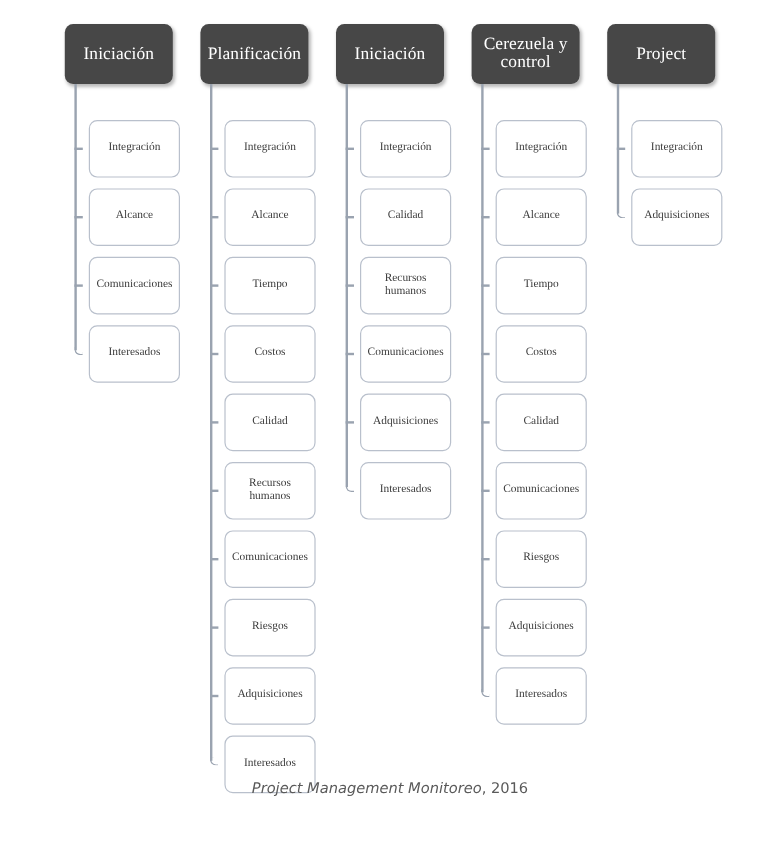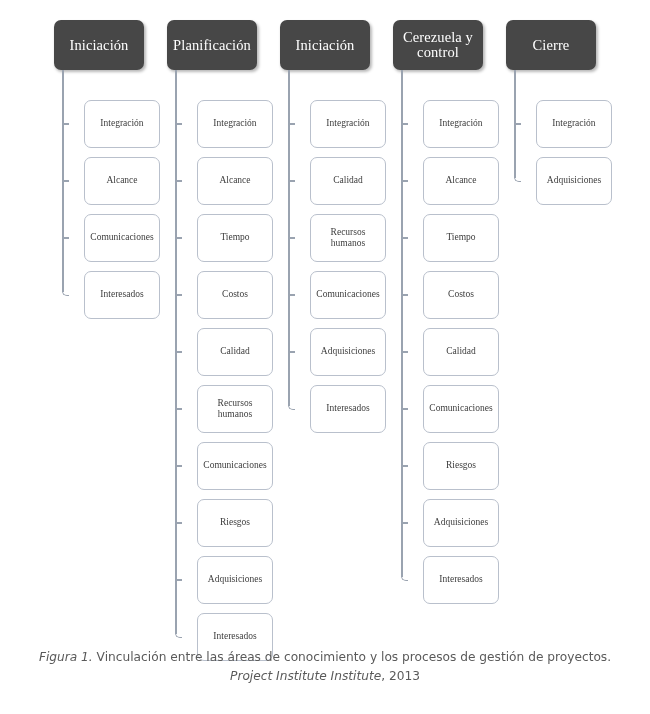--- a/index.html
+++ b/index.html
@@ -77,21 +77,21 @@
     position: absolute;
     left: 8px;
     width: 7px;
     height: 1.6px;
     background: #9aa3b0;
   }
 
   
   .area-box {
     position: absolute;
-    left: 30px;
+    left: 20px;
     width: 76px;
     height: 48px;
     border: 1px solid #b9c0cc;
     border-radius: 7px;
     background: #ffffff;
     display: flex;
     align-items: center;
     justify-content: center;
     box-sizing: border-box;
     padding: 0 3px;
@@ -261,34 +261,31 @@
       <div class="stub" style="top: 502.2px;"></div>
       <div class="area-box" style="top: 479px;">
         <span class="area-label">Adquisiciones</span>
       </div>
       <div class="area-box" style="top: 536px;">
         <span class="area-label">Interesados</span>
       </div>
     </div>
     <div class="column" style="left: 506px;">
       <div class="phase-header">
-        <span class="phase-title">Cierre</span>
+        <span class="phase-title">Project</span>
       </div>
       <div class="rail" style="height: 108px;"></div>
       <div class="rail-cap" style="top: 155.4px;"></div>
       <div class="stub" style="top: 103.2px;"></div>
       <div class="area-box" style="top: 80px;">
         <span class="area-label">Integración</span>
       </div>
       <div class="area-box" style="top: 137px;">
         <span class="area-label">Adquisiciones</span>
       </div>
     </div>
   </div>
 
 <div id="caption">
   <div>
-    <span class="it">Figura 1.</span><span> Vinculación entre las áreas de conocimiento y los procesos de gestión de proyectos.</span>
-  </div>
-  <div>
-    <span class="it">Project Institute Institute</span><span>, 2013</span>
+    <span class="it">Project Management Monitoreo</span><span>, 2016</span>
   </div>
 </div>
 
 </body></html>

